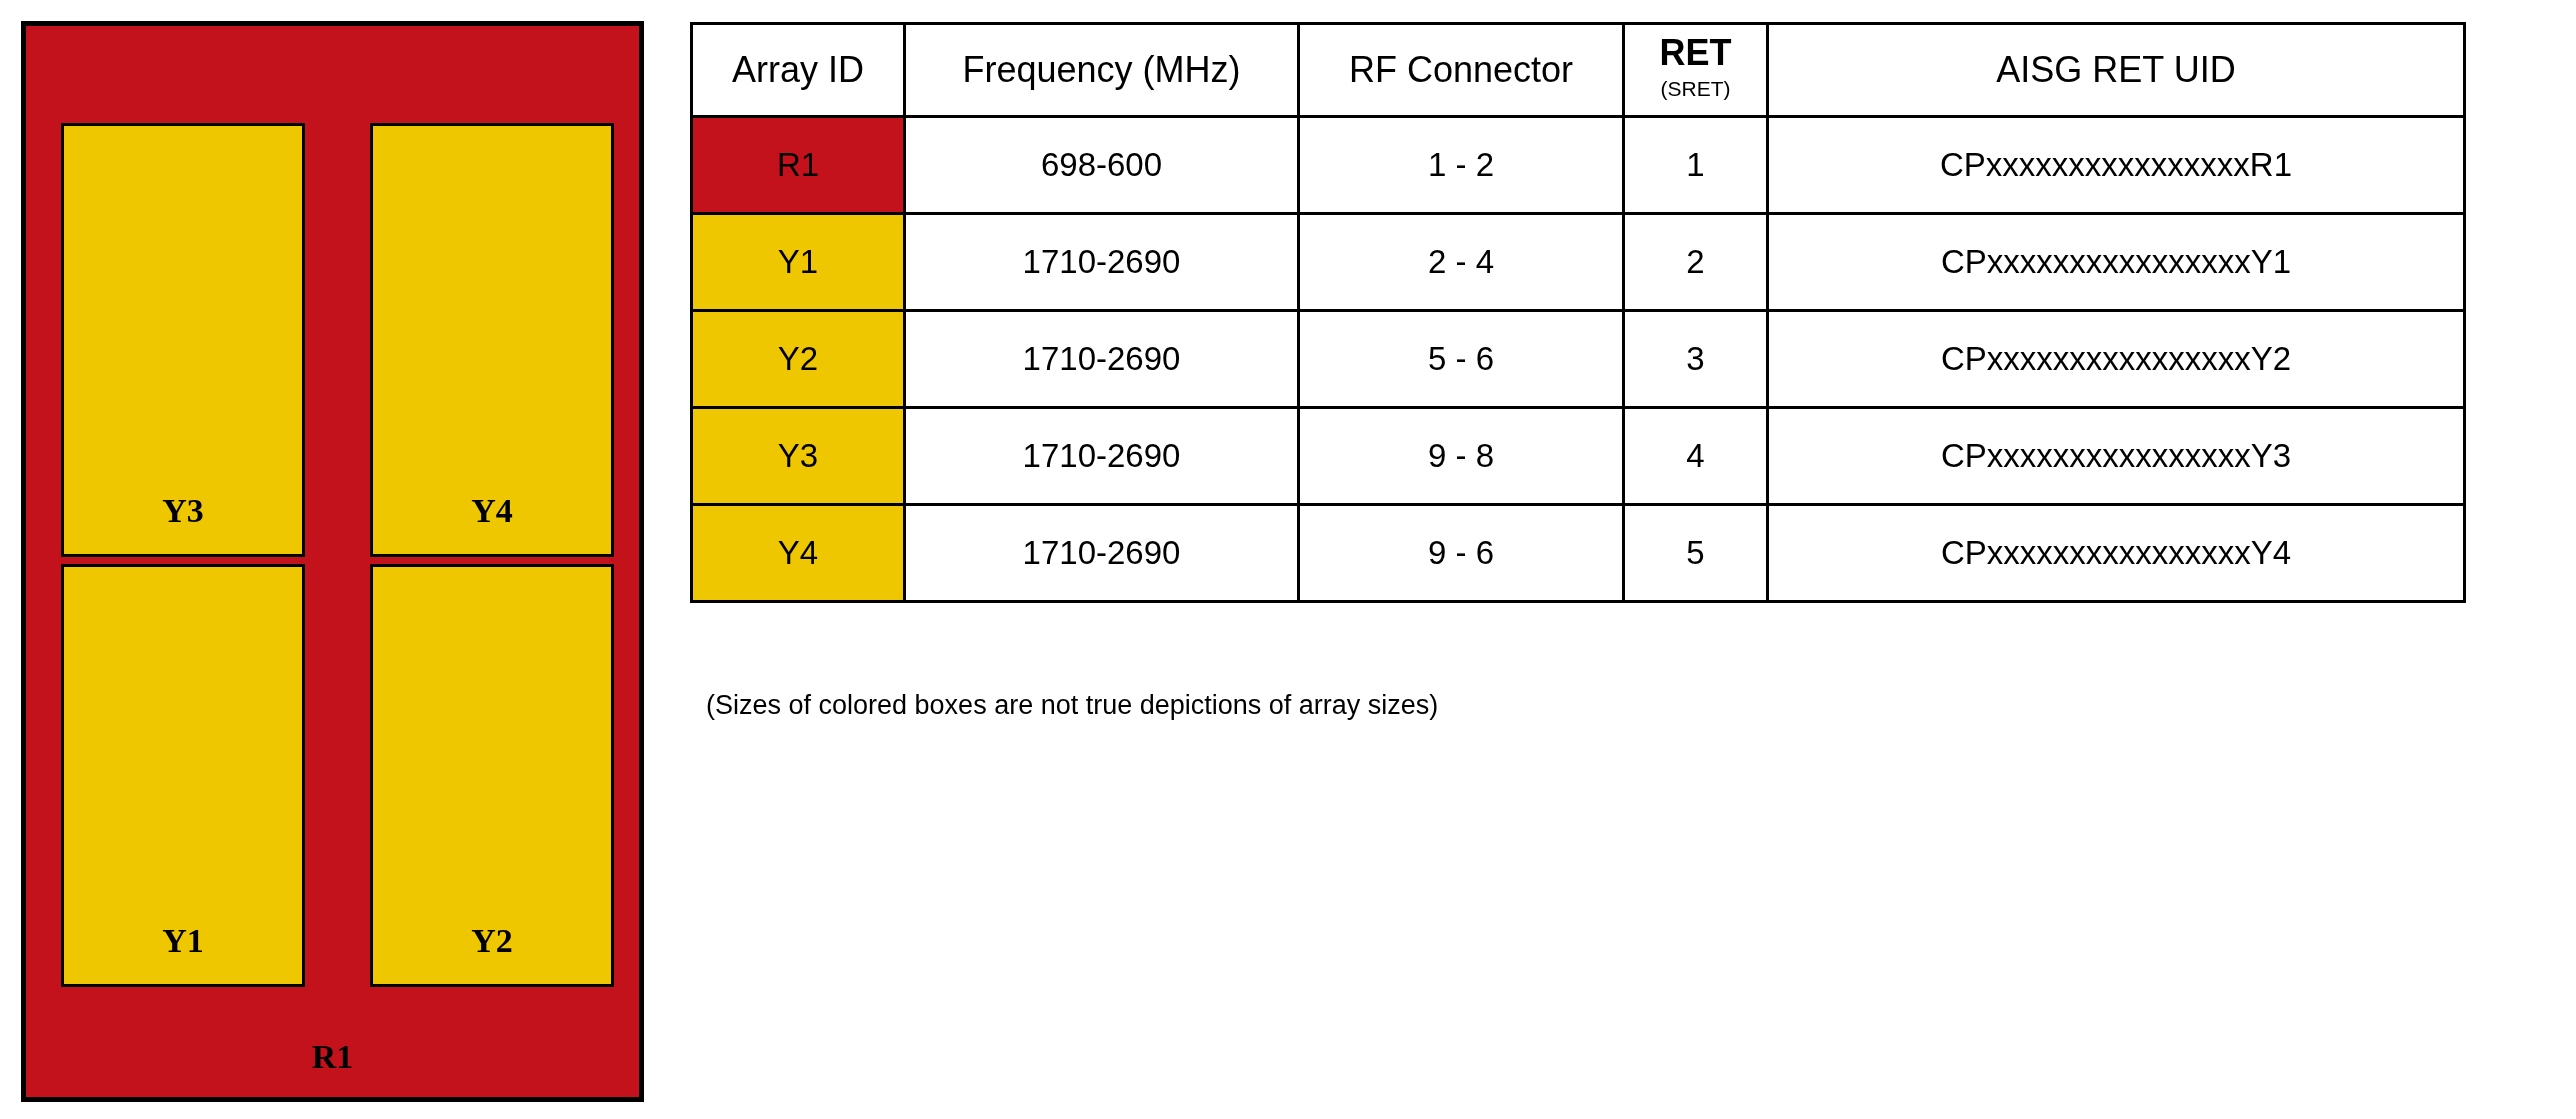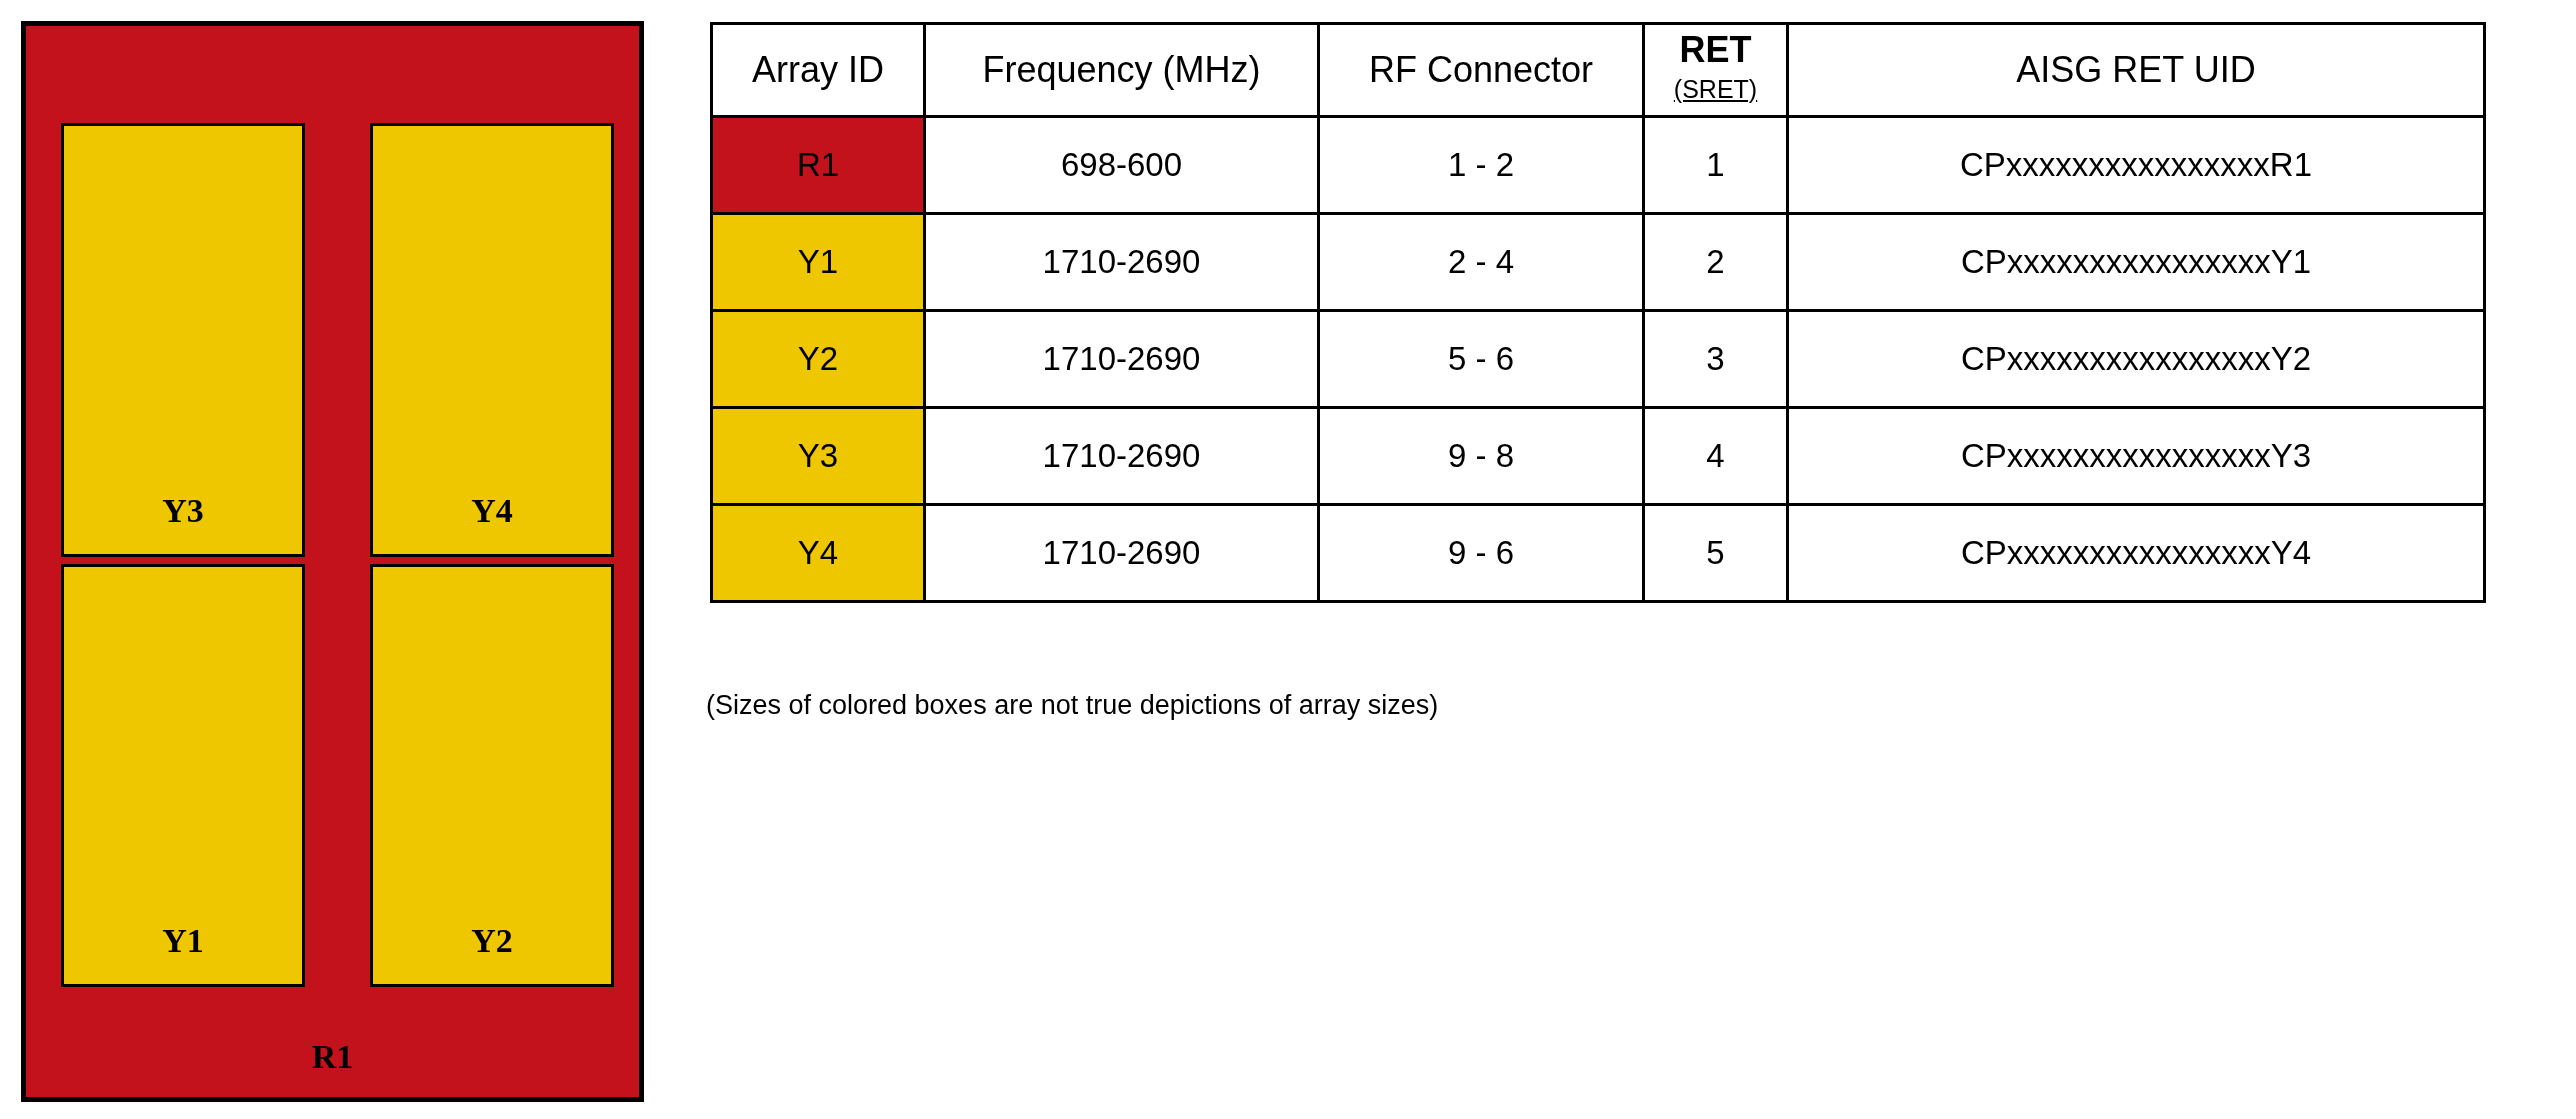--- a/index.html
+++ b/index.html
@@ -17,32 +17,32 @@
   #box-y3{left:35px;top:97px;width:244px;height:434px;}
   #box-y4{left:344px;top:97px;width:244px;height:434px;}
   #box-y1{left:35px;top:538px;width:244px;height:423px;}
   #box-y2{left:344px;top:538px;width:244px;height:423px;}
   #panel-label{position:absolute;left:0;right:0;bottom:21px;text-align:center;
                font-family:"Liberation Serif",serif;font-weight:bold;
                font-size:34px;color:#000;}
 
   
   #ret-table{position:absolute;left:690px;top:22px;width:1774px;
-             border-collapse:collapse;table-layout:fixed;margin-left:20px;}
+             border-collapse:collapse;table-layout:fixed;}
   #ret-table td,#ret-table th{border:3.3px solid #000;text-align:center;
              vertical-align:middle;font-weight:normal;padding:0;}
   #ret-table thead th{height:90px;font-size:36px;}
   #ret-table tbody td{height:94px;font-size:33px;}
   .col-arrayid{width:213px;}
   .col-freq{width:394px;}
   .col-rf{width:325px;}
   .col-ret{width:144px;}
   .col-uid{width:697px;}
   .ret-head-main{display:block;font-size:36px;line-height:1.05;font-weight:bold;}
-  .ret-head-sub{display:block;font-size:25px;line-height:1.6;text-decoration:underline;}
+  .ret-head-sub{display:block;font-size:21px;line-height:1.6;}
   .cell-red{background:#C4121C;}
   .cell-yellow{background:#EFC700;}
 
   
   #caption{position:absolute;left:706px;top:654px;font-size:27px;color:#000;
            white-space:nowrap;margin-top:36px;}
 </style>
 </head>
 <body>
 

